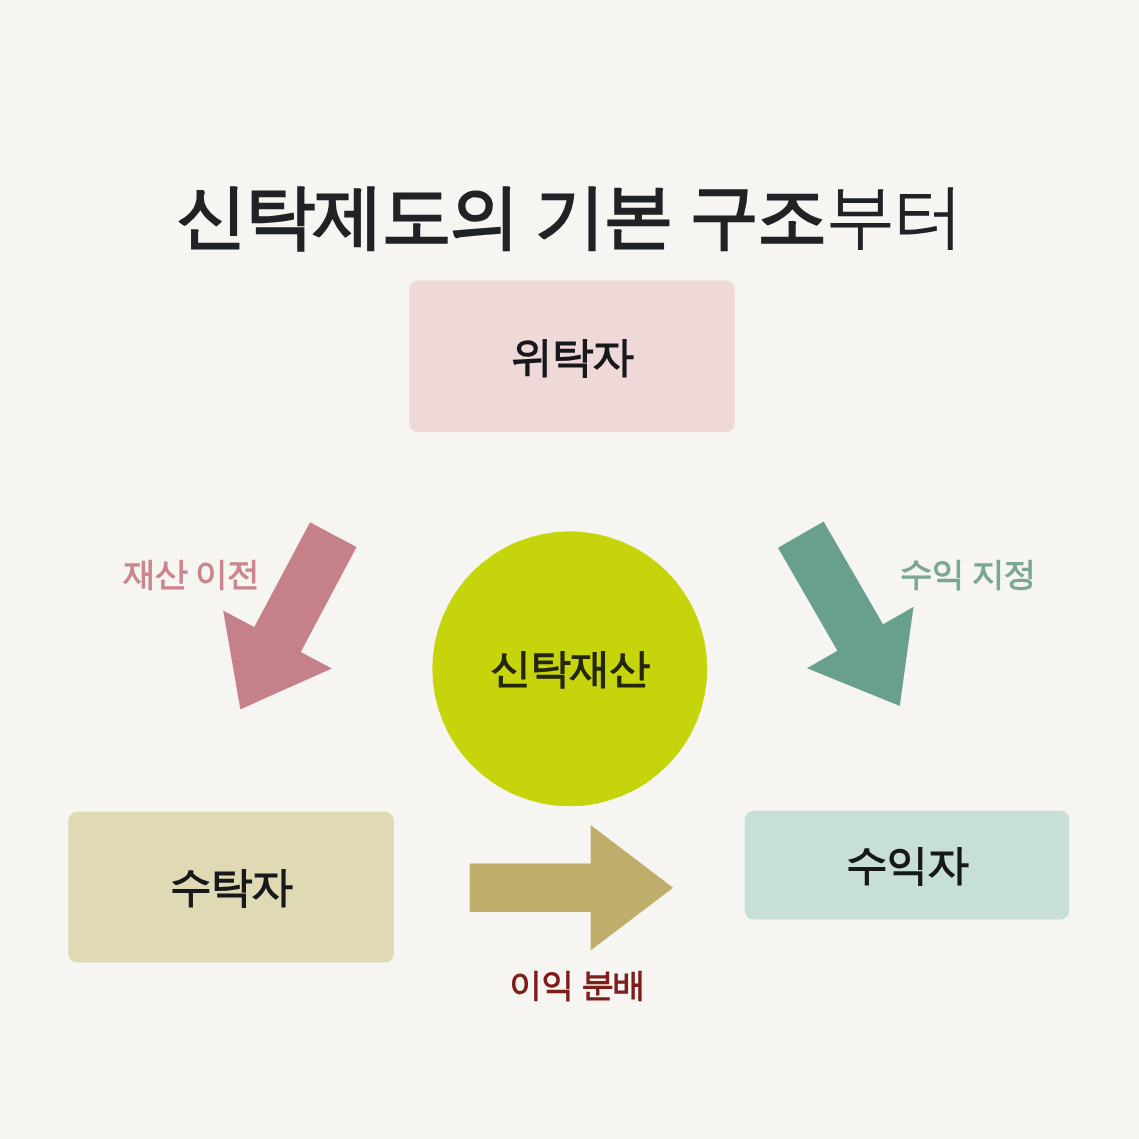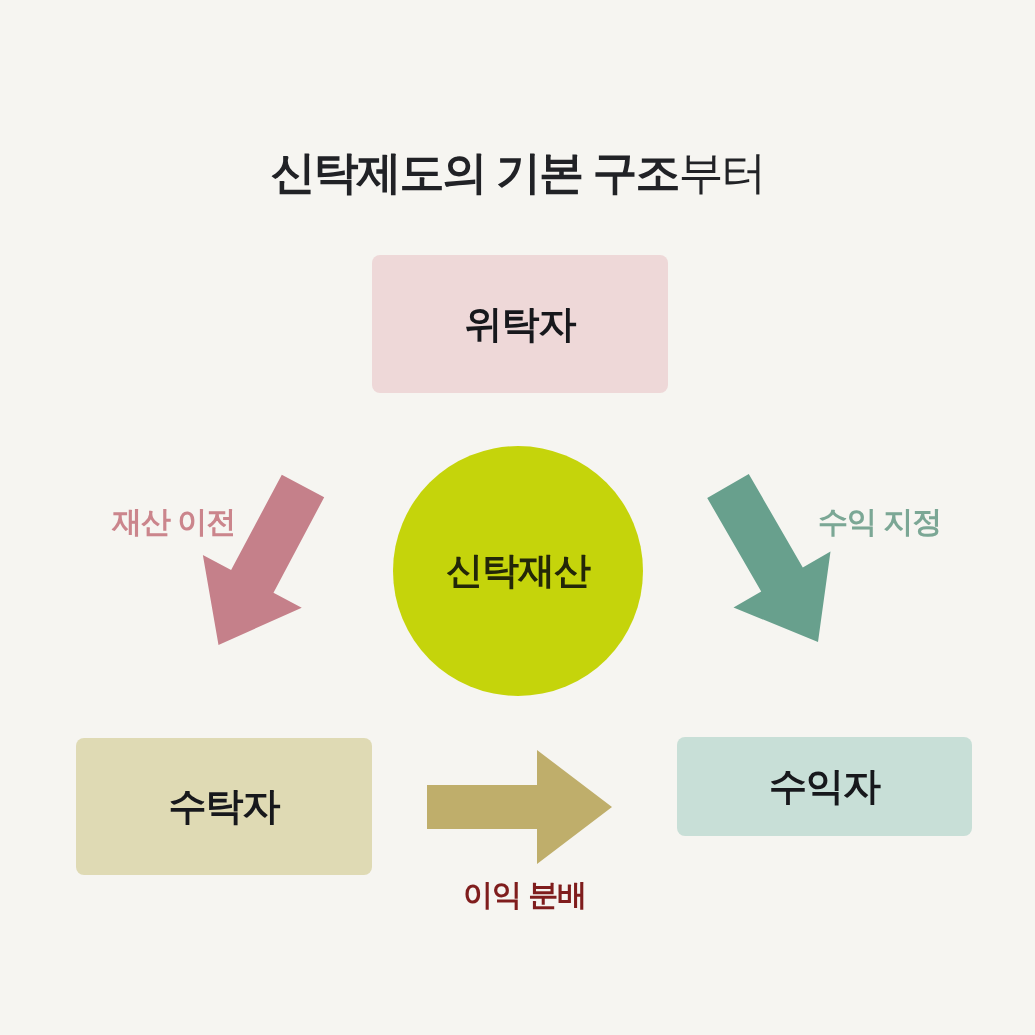--- a/index.html
+++ b/index.html
@@ -9,43 +9,43 @@
     height: 1035px;
     overflow: hidden;
     font-family: "Liberation Sans", sans-serif;
   }
   .title {
     position: absolute;
     top: 118px;
     left: 0;
     width: 100%;
     text-align: center;
-    font-size: 45px;
+    font-size: 64px;
     line-height: 1.1;
     letter-spacing: -2px;
     white-space: nowrap;
   }
   .title .heavy { font-weight: 900; }
   .title .regular { font-weight: 500; }
 
   .node {
     position: absolute;
     display: flex;
     align-items: center;
     justify-content: center;
     font-weight: 700;
     font-size: 38px;
     letter-spacing: -1px;
     border-radius: 8px;
   }
   .node-settlor     { left: 372px; top: 255px; width: 296px; height: 138px; }
-  .node-trustee     { left: 76px;  top: 738px; width: 296px; height: 137px; }
+  .node-trustee     { left: 62px;  top: 738px; width: 296px; height: 137px; }
   .node-beneficiary { left: 677px; top: 737px; width: 295px; height: 99px; }
   .node-trust-asset {
-    left: 393px; top: 446px;
+    left: 393px; top: 483px;
     width: 250px; height: 250px;
     border-radius: 50%;
     font-size: 37px;
   }
 
   .arrows-svg {
     position: absolute;
     left: 0; top: 0;
     width: 1035px; height: 1035px;
     pointer-events: none;

